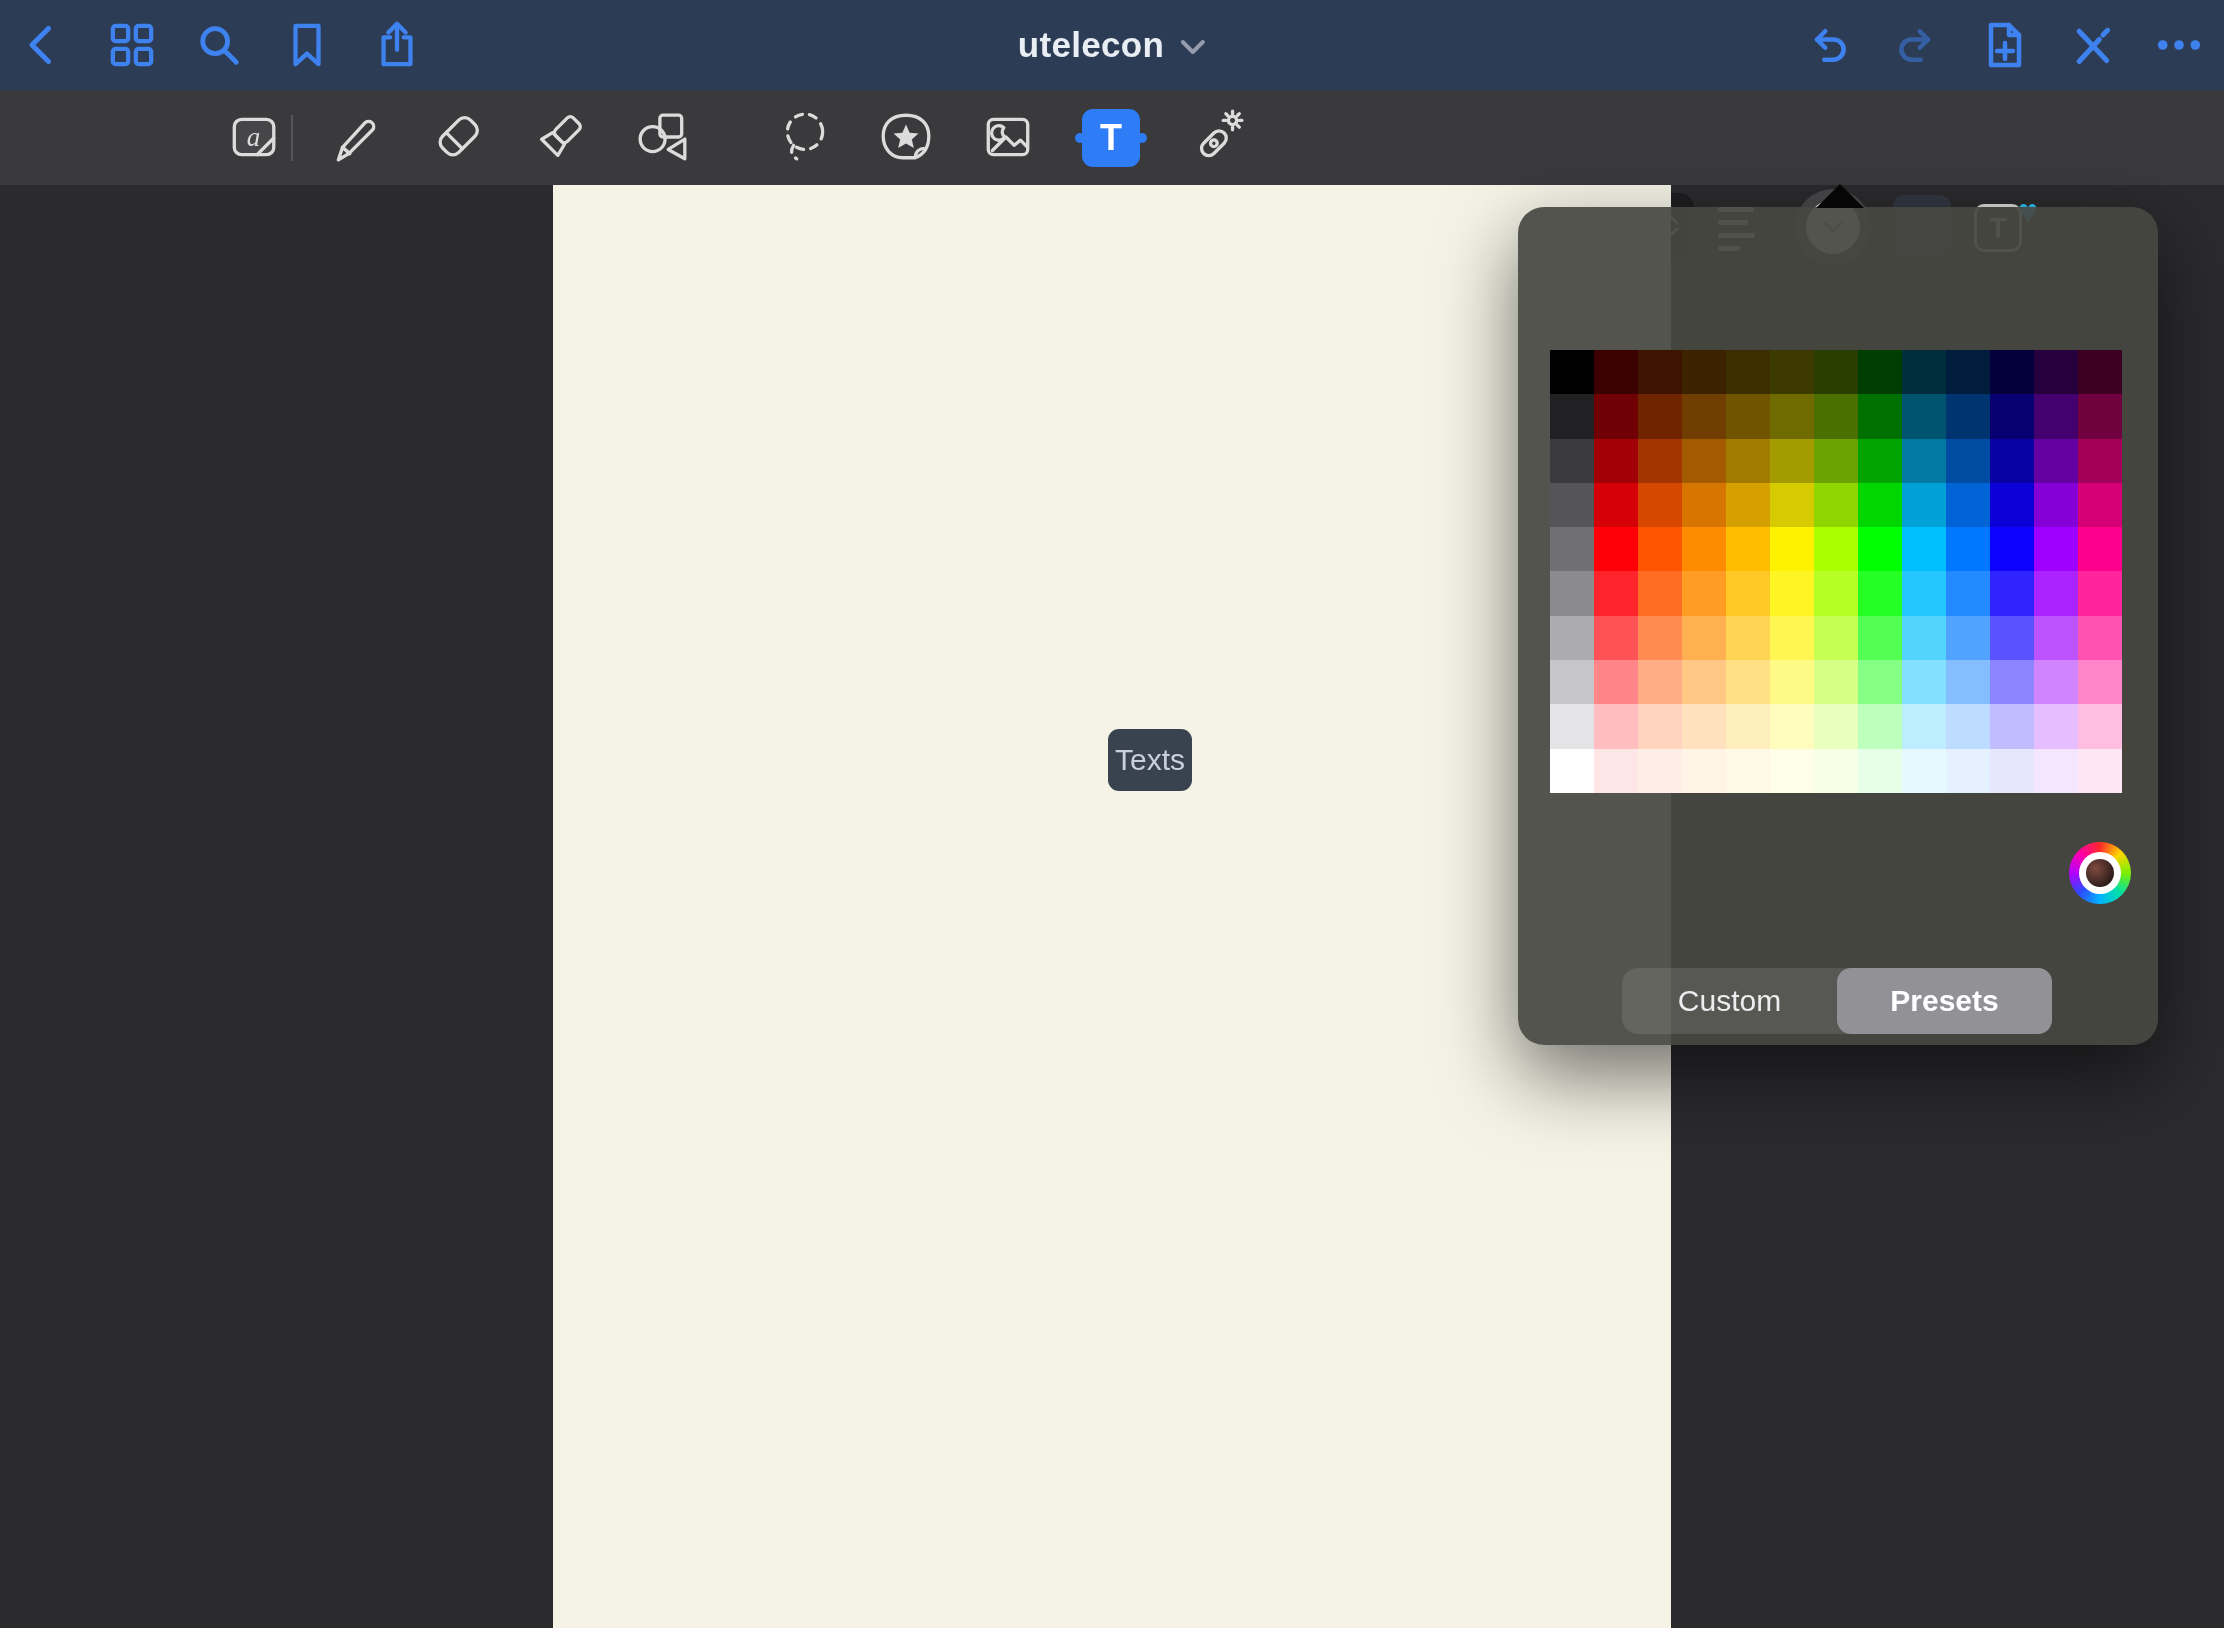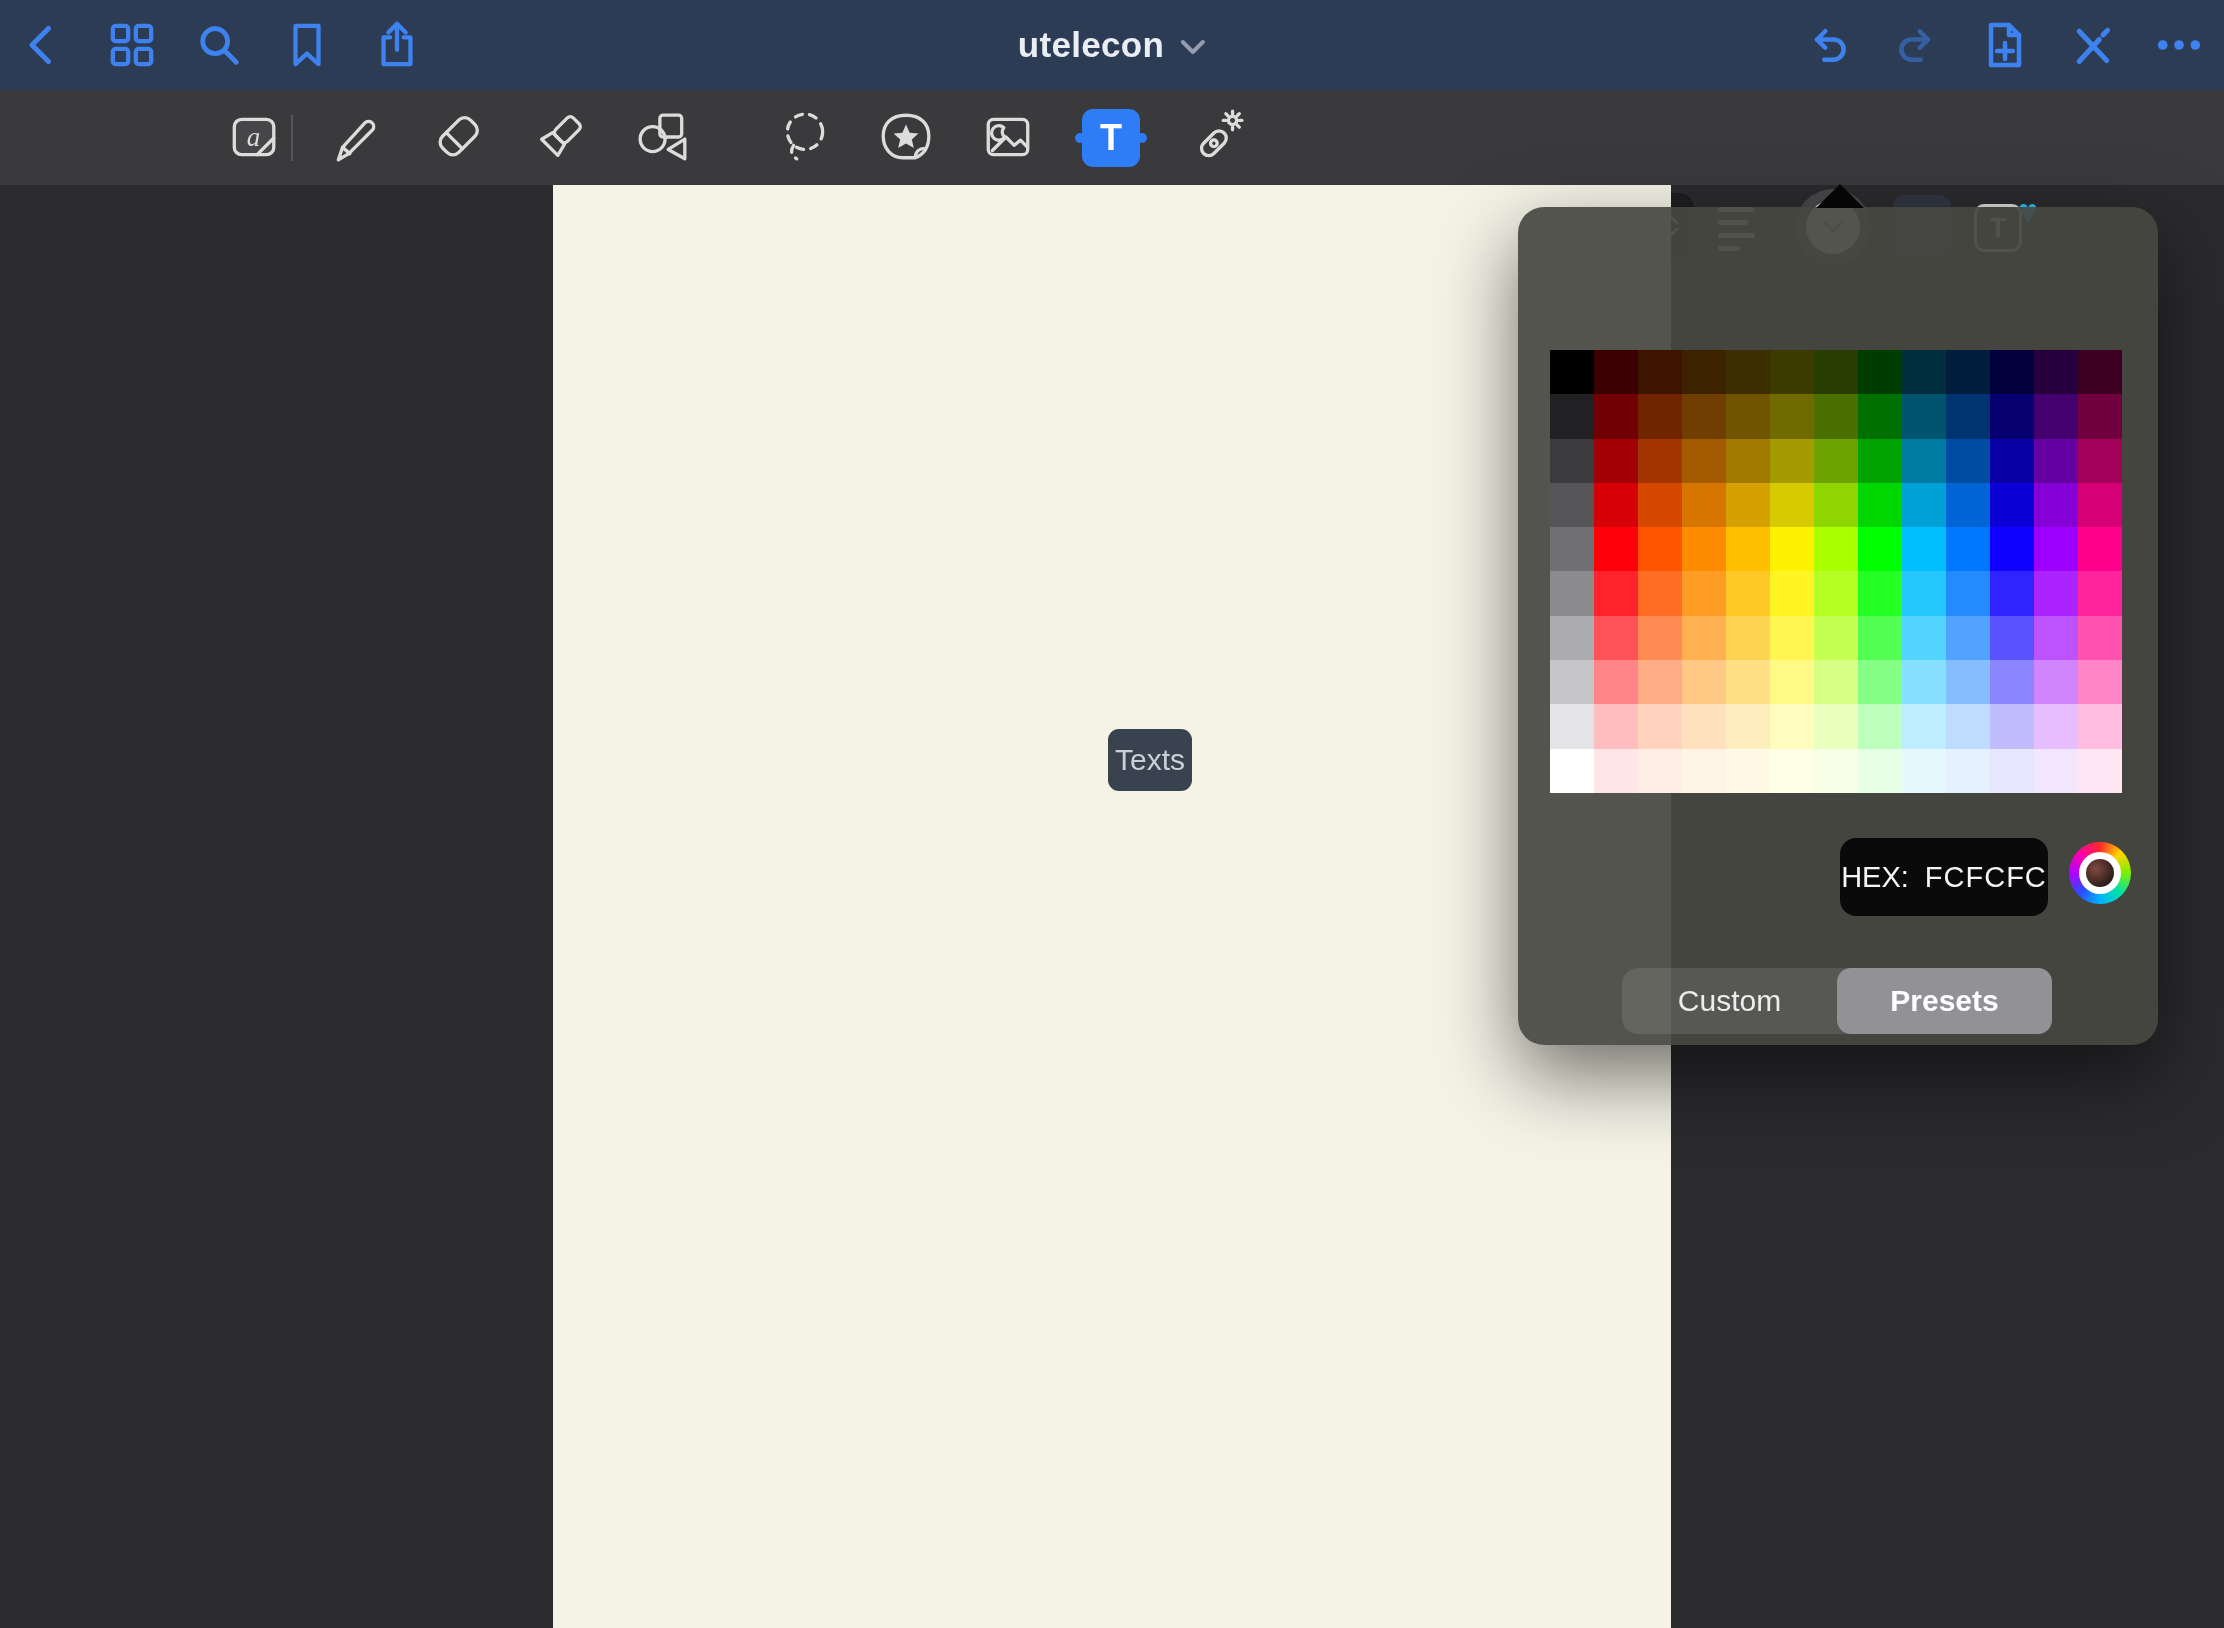--- a/index.html
+++ b/index.html
@@ -531,24 +531,20 @@
       <div class="cell" style="background: rgb(255, 249, 230);"></div>
       <div class="cell" style="background: rgb(255, 254, 230);"></div>
       <div class="cell" style="background: rgb(247, 255, 230);"></div>
       <div class="cell" style="background: rgb(230, 255, 230);"></div>
       <div class="cell" style="background: rgb(230, 249, 255);"></div>
       <div class="cell" style="background: rgb(230, 241, 255);"></div>
       <div class="cell" style="background: rgb(231, 230, 255);"></div>
       <div class="cell" style="background: rgb(245, 230, 255);"></div>
       <div class="cell" style="background: rgb(255, 230, 244);"></div>
     </div>
-  <button class="hex-pill">
-    <span>HEX:</span>
-    <span class="val">FCFCFC</span>
-  </button>
   <button class="wheel-btn">
     <span class="inner">
         <span class="core"></span>
       </span>
   </button>
   <div class="segmented">
     <button>Custom</button>
     <button class="selected">Presets</button>
   </div>
 </div>

